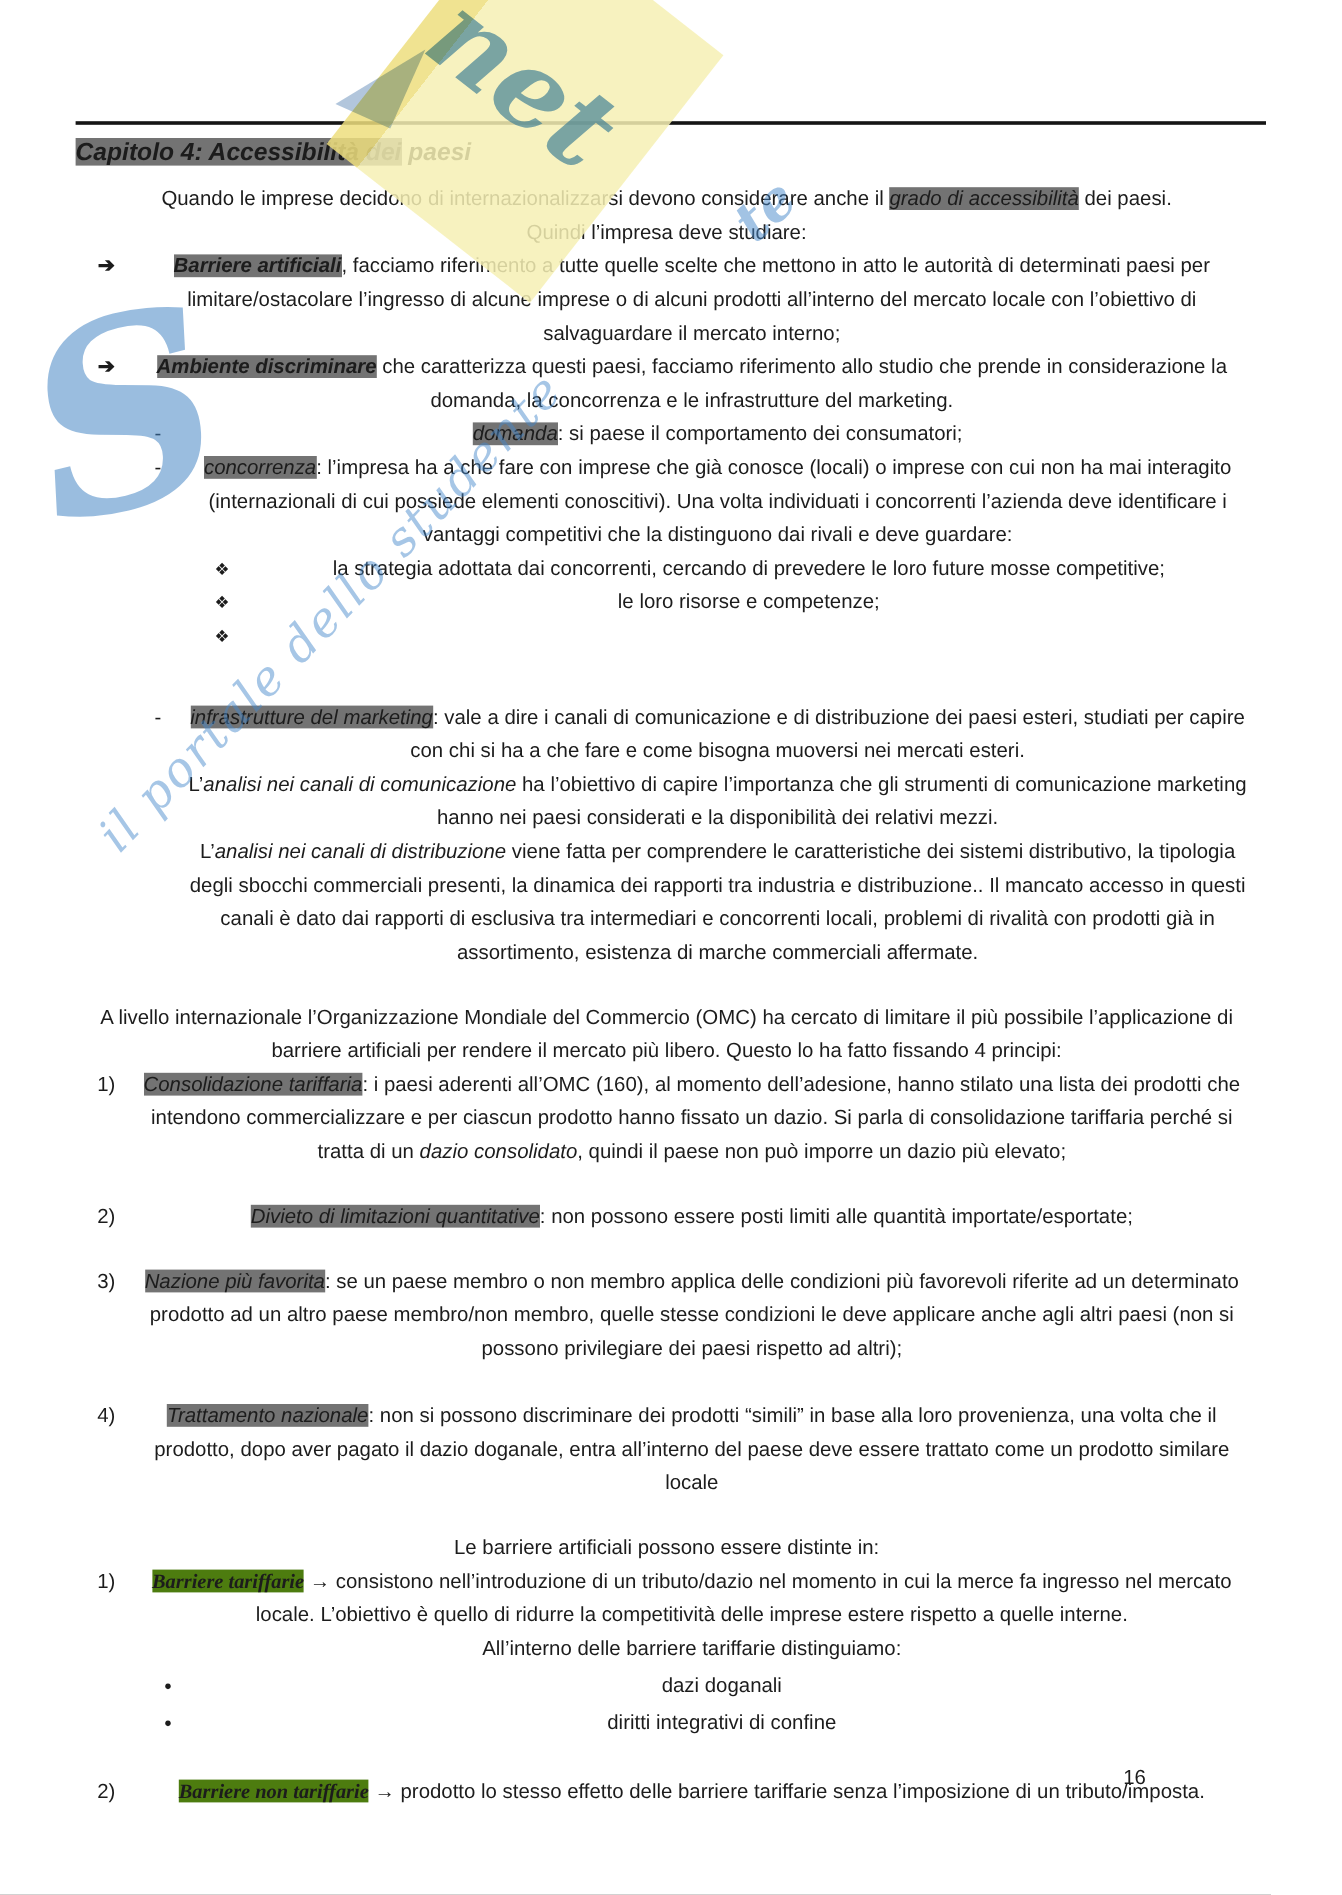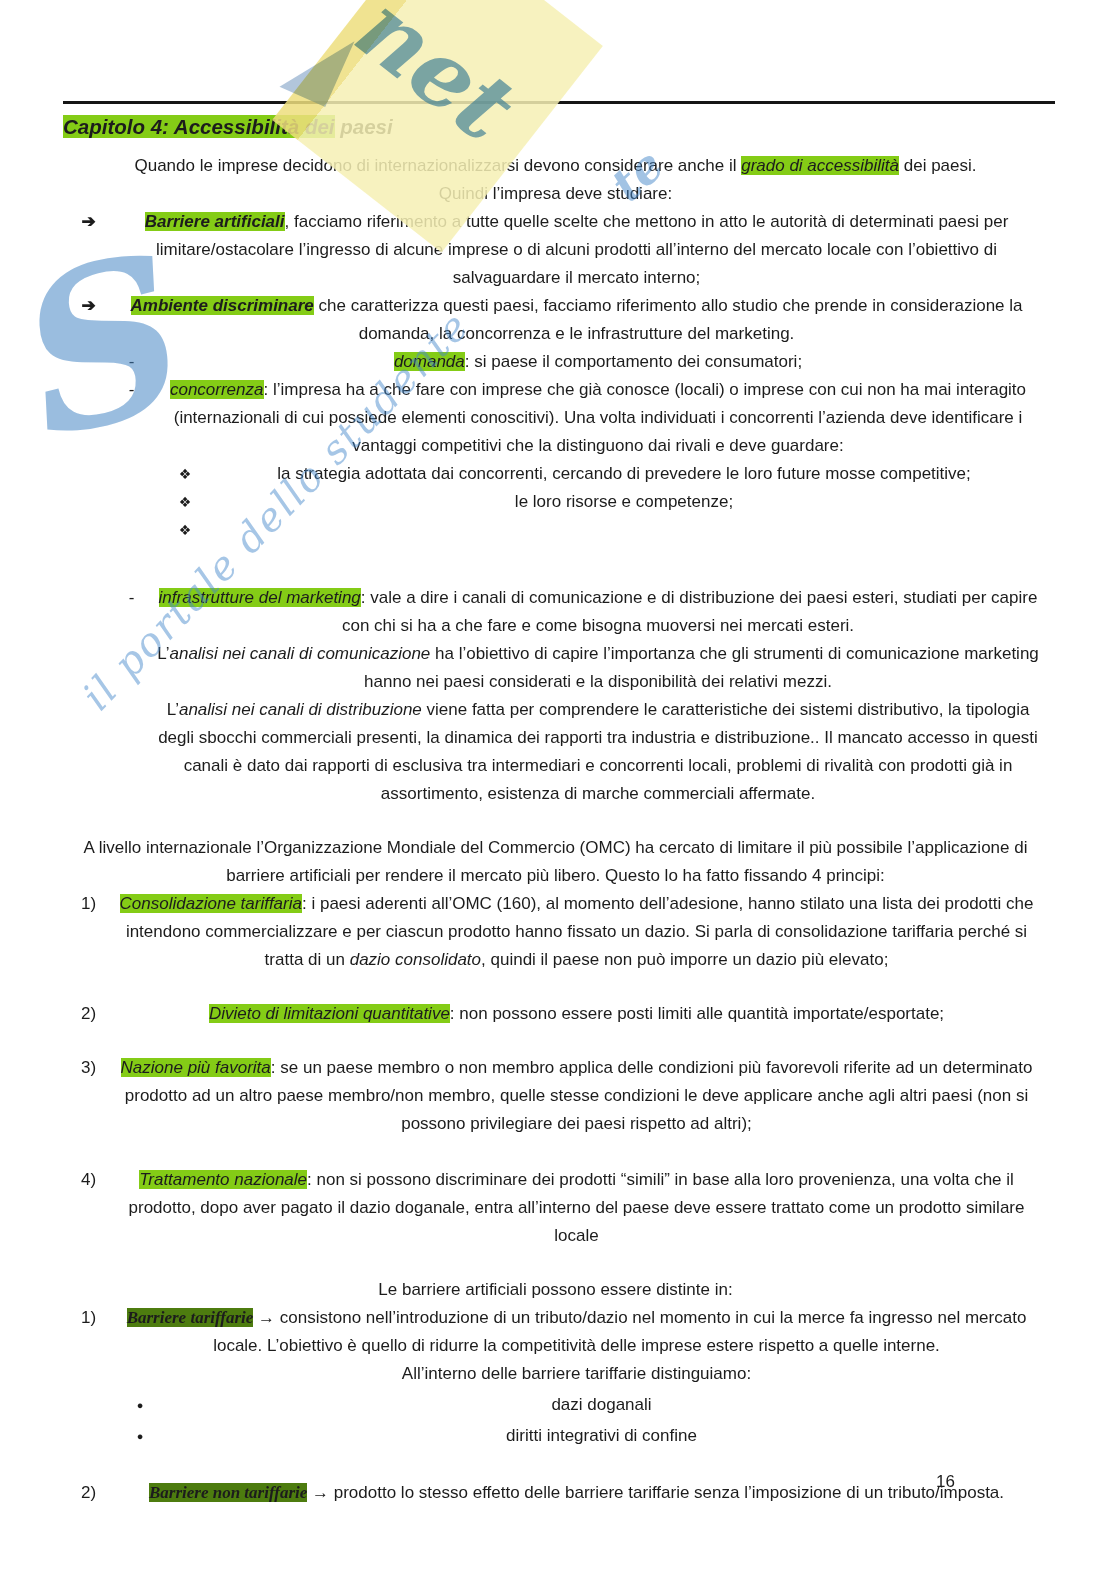--- a/index.html
+++ b/index.html
@@ -17,21 +17,21 @@
   .arrow .marker{font-weight:bold;}
   .dash{padding-left:52px;}
   .dash .marker{width:33px;}
   .diamond{padding-left:107px;}
   .diamond .marker{width:30px;font-size:14px;}
   .bullet{padding-left:62px;margin:3px 0;}
   .bullet .marker{width:30px;font-size:11px;line-height:28px;}
   .gap{width:100%;}
   .b{font-weight:bold;}
   .i{font-style:italic;}
-  .hl{background:#84cc16;}
+  .hl{background:#737373;}
   .hl2{background:#4d7c0f;font-family:Liberation Serif, serif;}
   .pagenum{position:absolute;left:936px;top:1472px;font-size:17px;z-index:1;}
   
   .watermark{position:absolute;inset:0;z-index:3;pointer-events:none;}
   .watermark>*{position:absolute;mix-blend-mode:multiply;}
   .wm-ribbon{left:330px;top:-48px;width:215px;height:262px;transform:rotate(38deg);
              background:linear-gradient(90deg,#eede7e 0 15%,#f6f0b4 15%);opacity:.85;}
   .wm-triangle{left:292px;top:28px;width:0;height:0;border-left:50px solid transparent;
                border-bottom:72px solid rgba(148,176,206,.72);transform:rotate(24deg);}
   .wm-ribbon-text{left:352px;top:14px;font-family:"DejaVu Serif",serif;font-style:italic;font-weight:bold;

